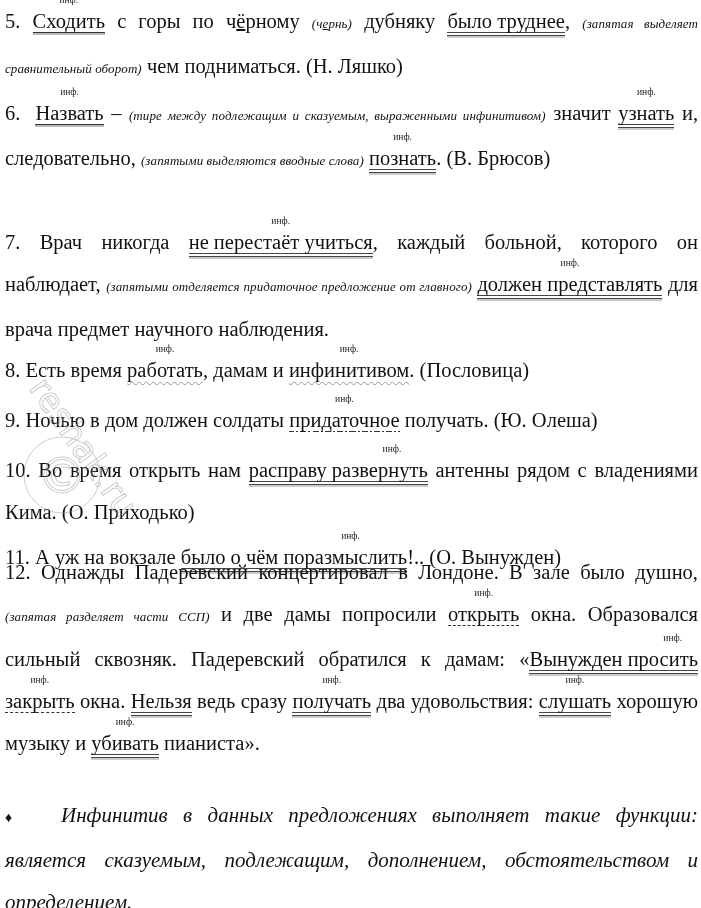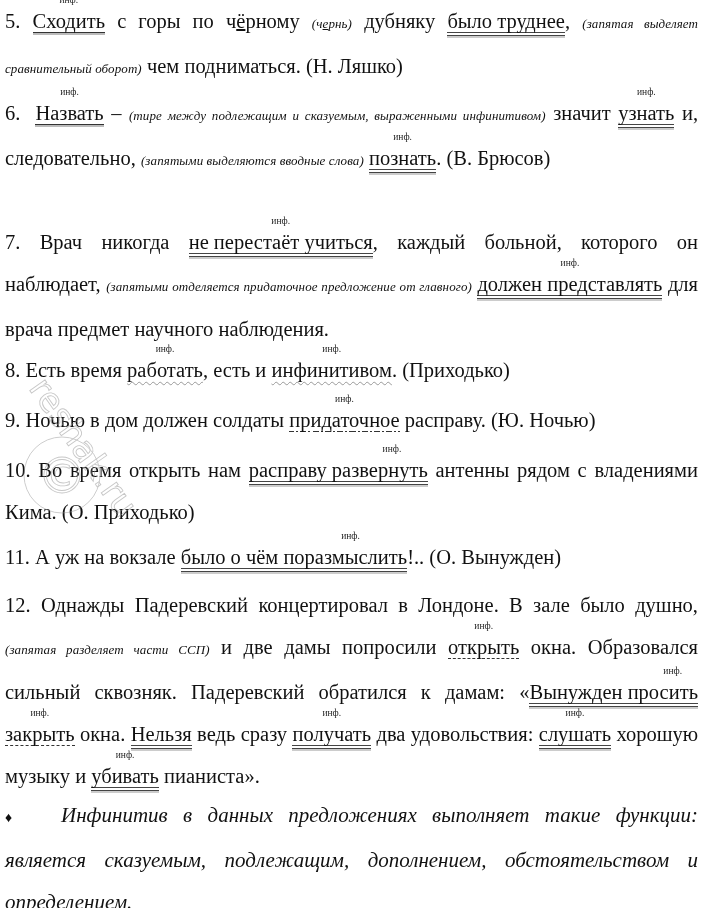--- a/index.html
+++ b/index.html
@@ -46,36 +46,36 @@
   <div class="para" style="top:92px;">
     <span>6.</span>&nbsp;
     <span class="w subj"><span class="sup">инф.</span><span>Назвать</span></span><span> – </span><span class="note">(тире между подлежащим и сказуемым, выраженными инфинитивом)</span><span> значит </span><span class="w pred"><span class="sup">инф.</span><span>узнать</span></span><span> и, следовательно, </span><span class="note">(запятыми выделяются вводные слова)</span><span> </span><span class="w pred"><span class="sup">инф.</span><span>познать</span></span><span>. (В. Брюсов)</span>
   </div>
 
   <div class="para" style="top:221px;">
     <span>7.</span><span> Врач никогда </span><span class="w pred"><span class="sup">инф.</span><span>не перестаёт учиться</span></span><span>, каждый больной, которого он наблюдает, </span><span class="note">(запятыми отделяется придаточное предложение от главного)</span><span> </span><span class="w pred"><span class="sup">инф.</span><span>должен представлять</span></span><span> для врача предмет научного наблюдения.</span>
   </div>
 
   <div class="para" style="top:349px;">
-    <span>8.</span><span> Есть время </span><span class="w obj-wave"><span class="sup">инф.</span><span>работать</span></span><span>, есть и </span><span class="w obj-wave"><span class="sup">инф.</span><span>инфинитивом</span></span><span>. (Приходько)</span>
+    <span>8.</span><span> Есть время </span><span class="w obj-wave"><span class="sup">инф.</span><span>работать</span></span><span>, дамам и </span><span class="w obj-wave"><span class="sup">инф.</span><span>инфинитивом</span></span><span>. (Пословица)</span>
   </div>
 
   <div class="para" style="top:399px;">
-    <span>9.</span><span> Ночью в дом должен солдаты </span><span class="w adv"><span class="sup">инф.</span><span>придаточное</span></span><span> расправу. (Ю. Ночью)</span>
+    <span>9.</span><span> Ночью в дом должен солдаты </span><span class="w adv"><span class="sup">инф.</span><span>придаточное</span></span><span> получать. (Ю. Олеша)</span>
   </div>
 
   <div class="para" style="top:449px;">
     <span>10.</span><span> Во время открыть нам </span><span class="w pred"><span class="sup" style="left:80%">инф.</span><span>расправу развернуть</span></span><span> антенны рядом с владениями Кима. (О. Приходько)</span>
   </div>
 
   <div class="para" style="top:536px;">
     <span>11.</span><span> А уж на вокзале </span><span class="w pred"><span class="sup" style="left:75%">инф.</span><span>было о чём поразмыслить</span></span><span>!.. (О. Вынужден)</span>
   </div>
 
-  <div class="para" style="top:584px;">
+  <div class="para" style="top:551px;">
     <span>12.</span><span> Однажды Падеревский концертировал в Лондоне. В зале было душно, </span><span class="note">(запятая разделяет части ССП)</span><span> и две дамы попросили </span><span class="w obj-dash"><span class="sup">инф.</span><span>открыть</span></span><span> окна. Образовался сильный сквозняк. Падеревский обратился к дамам: «</span><span class="w pred"><span class="sup" style="left:85%">инф.</span><span>Вынужден просить</span></span><span> </span><span class="w obj-dash"><span class="sup">инф.</span><span>закрыть</span></span><span> окна. </span><span class="w pred"><span>Нельзя</span></span><span> ведь сразу </span><span class="w pred"><span class="sup">инф.</span><span>получать</span></span><span> два удовольствия: </span><span class="w pred"><span class="sup">инф.</span><span>слушать</span></span><span> хорошую музыку и </span><span class="w pred"><span class="sup">инф.</span><span>убивать</span></span><span> пианиста».</span>
   </div>
 
   <div class="para bullet-para" style="top:794px;">
     <span class="bullet">♦</span><span>Инфинитив в данных предложениях выполняет такие функции: является сказуемым, подлежащим, дополнением, обстоятельством и определением.</span>
   </div>
 </div>
 
 <div class="watermark">
   <svg width="200" height="170" viewBox="0 0 200 170">

